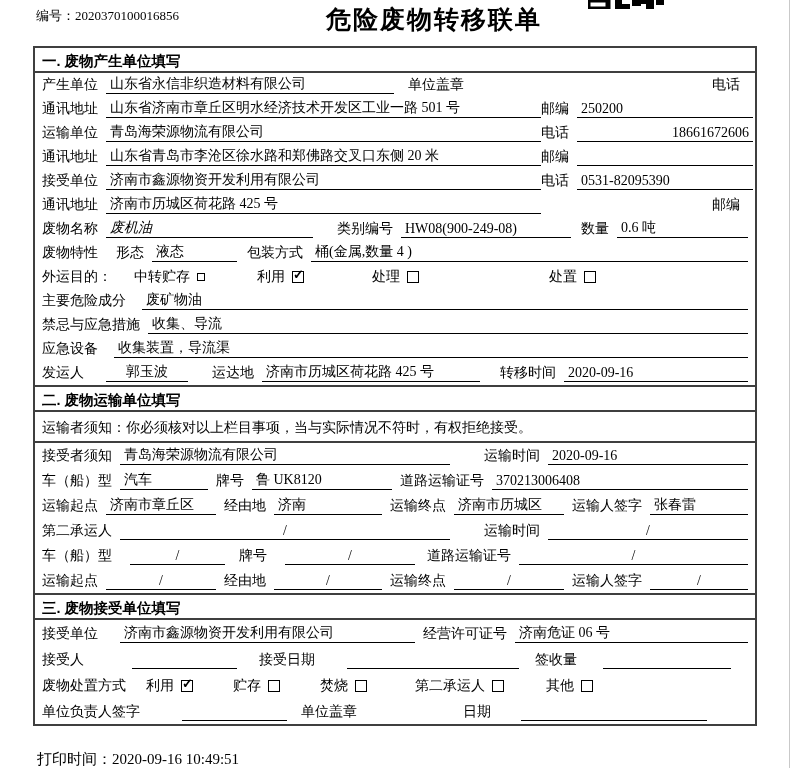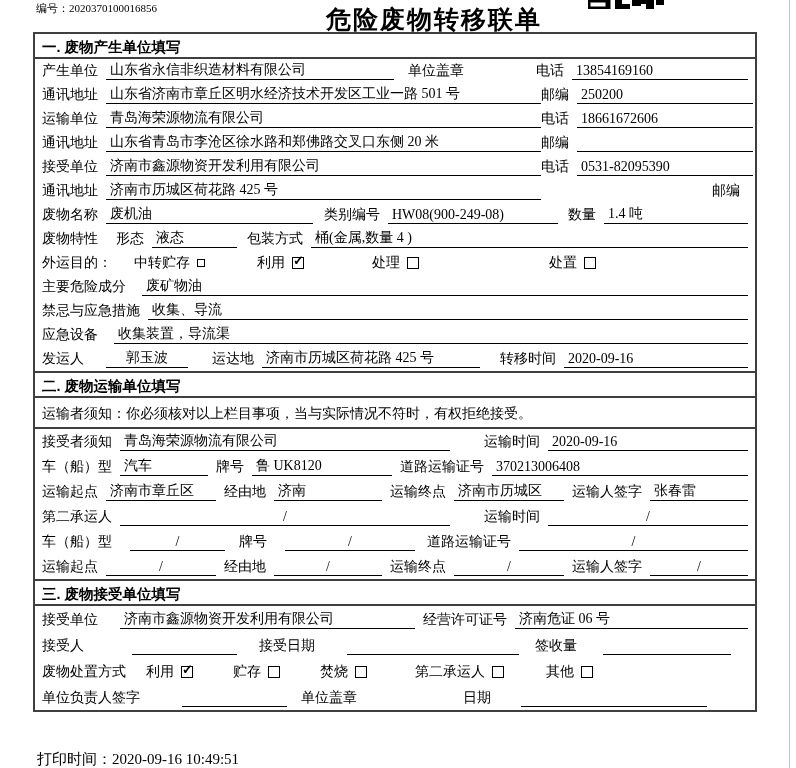--- a/index.html
+++ b/index.html
@@ -3,30 +3,30 @@
 <meta charset="utf-8">
 <style>
   * { box-sizing: border-box; }
   html,body { margin:0; padding:0; }
   body {
     width:796px; height:768px; position:relative; overflow:hidden;
     background:#ffffff; color:#000;
     font-family:"Liberation Serif","DejaVu Serif",serif;
     font-size:14px;
   }
-  .serial { position:absolute; top:1px; left:36px; font-size:11px; white-space:nowrap; }
+  .serial { position:absolute; top:7px; left:36px; font-size:13px; white-space:nowrap; }
   .page-title {
     position:absolute; top:3px; left:326px; font-size:25px; font-weight:bold;
     font-family:"Liberation Sans","DejaVu Sans",sans-serif; letter-spacing:2px; white-space:nowrap;
   }
   .qr-frag { position:absolute; top:0; left:588px; width:76px; height:9px; }
   .page-edge { position:absolute; top:0; left:789px; width:1px; height:768px; background:#c9c9c9; }
 
   .form-table {
-    position:absolute; top:32px; left:33px; width:724px;
+    position:absolute; top:46px; left:33px; width:724px;
     border:2px solid #3f3f3f; background:#fff;
   }
   .section { border-bottom:2px solid #3f3f3f; }
   .section:last-child { border-bottom:none; }
   .sec-header {
     height:25px; padding:4px 7px 0; border-bottom:2px solid #3f3f3f;
     font-family:"Liberation Sans","DejaVu Sans",sans-serif;
     font-weight:bold; font-size:14.5px;
   }
   .notice { height:31px; padding:7px 7px 0; border-bottom:2px solid #3f3f3f; }
@@ -77,35 +77,34 @@
 
   <div class="form-table" id="form-table">
       <div class="section s1">
         <div class="sec-header">一. 废物产生单位填写</div>
         <div class="row">
           <span class="lbl">产生单位</span>
           <span class="val" style="width: 288px;">山东省永信非织造材料有限公司</span>
           <span class="lbl" style="margin-left: 14px;">单位盖章</span>
           <span class="fill"></span>
           <span class="lbl">电话</span>
-          <span class="val" style="width: 176px;">13854169160</span>
         </div>
         <div class="row">
           <span class="lbl">通讯地址</span>
           <span class="val" style="width: 435px;">山东省济南市章丘区明水经济技术开发区工业一路 501 号</span>
           <span class="fill"></span>
           <span class="lbl">邮编</span>
           <span class="val" style="width: 176px;">250200</span>
         </div>
         <div class="row">
           <span class="lbl">运输单位</span>
           <span class="val" style="width: 435px;">青岛海荣源物流有限公司</span>
           <span class="fill"></span>
           <span class="lbl">电话</span>
-          <span class="val" style="width: 176px;">18661672606</span>
+          <span class="val" style="width: 176px; text-align: right;">18661672606</span>
         </div>
         <div class="row">
           <span class="lbl">通讯地址</span>
           <span class="val" style="width: 435px;">山东省青岛市李沧区徐水路和郑佛路交叉口东侧 20 米</span>
           <span class="fill"></span>
           <span class="lbl">邮编</span>
           <span class="val" style="width: 176px;"></span>
         </div>
         <div class="row">
           <span class="lbl">接受单位</span>
@@ -115,25 +114,25 @@
           <span class="val" style="width: 176px;">0531-82095390</span>
         </div>
         <div class="row">
           <span class="lbl">通讯地址</span>
           <span class="val" style="width: 435px;">济南市历城区荷花路 425 号</span>
           <span class="fill"></span>
           <span class="lbl">邮编</span>
         </div>
         <div class="row">
           <span class="lbl">废物名称</span>
-          <span class="val" style="width: 207px;">废机油</span>
-          <span class="lbl" style="margin-left: 11px;">类别编号</span>
+          <span class="val" style="width: 207px; font-style: italic;">废机油</span>
+          <span class="lbl" style="margin-left: 24px;">类别编号</span>
           <span class="val" style="width: 170px;">HW08(900-249-08)</span>
           <span class="lbl" style="margin-left: 10px;">数量</span>
-          <span class="val" style="flex: 1 1 auto;">1.4 吨</span>
+          <span class="val" style="flex: 1 1 auto;">0.6 吨</span>
         </div>
         <div class="row">
           <span class="lbl">废物特性</span>
           <span class="lbl" style="margin-left: 10px;">形态</span>
           <span class="val" style="width: 85px;">液态</span>
           <span class="lbl" style="margin-left: 10px;">包装方式</span>
           <span class="val" style="flex: 1 1 auto;">桶(金属,数量 4 )</span>
         </div>
         <div class="row">
           <span class="lbl">外运目的：</span>

